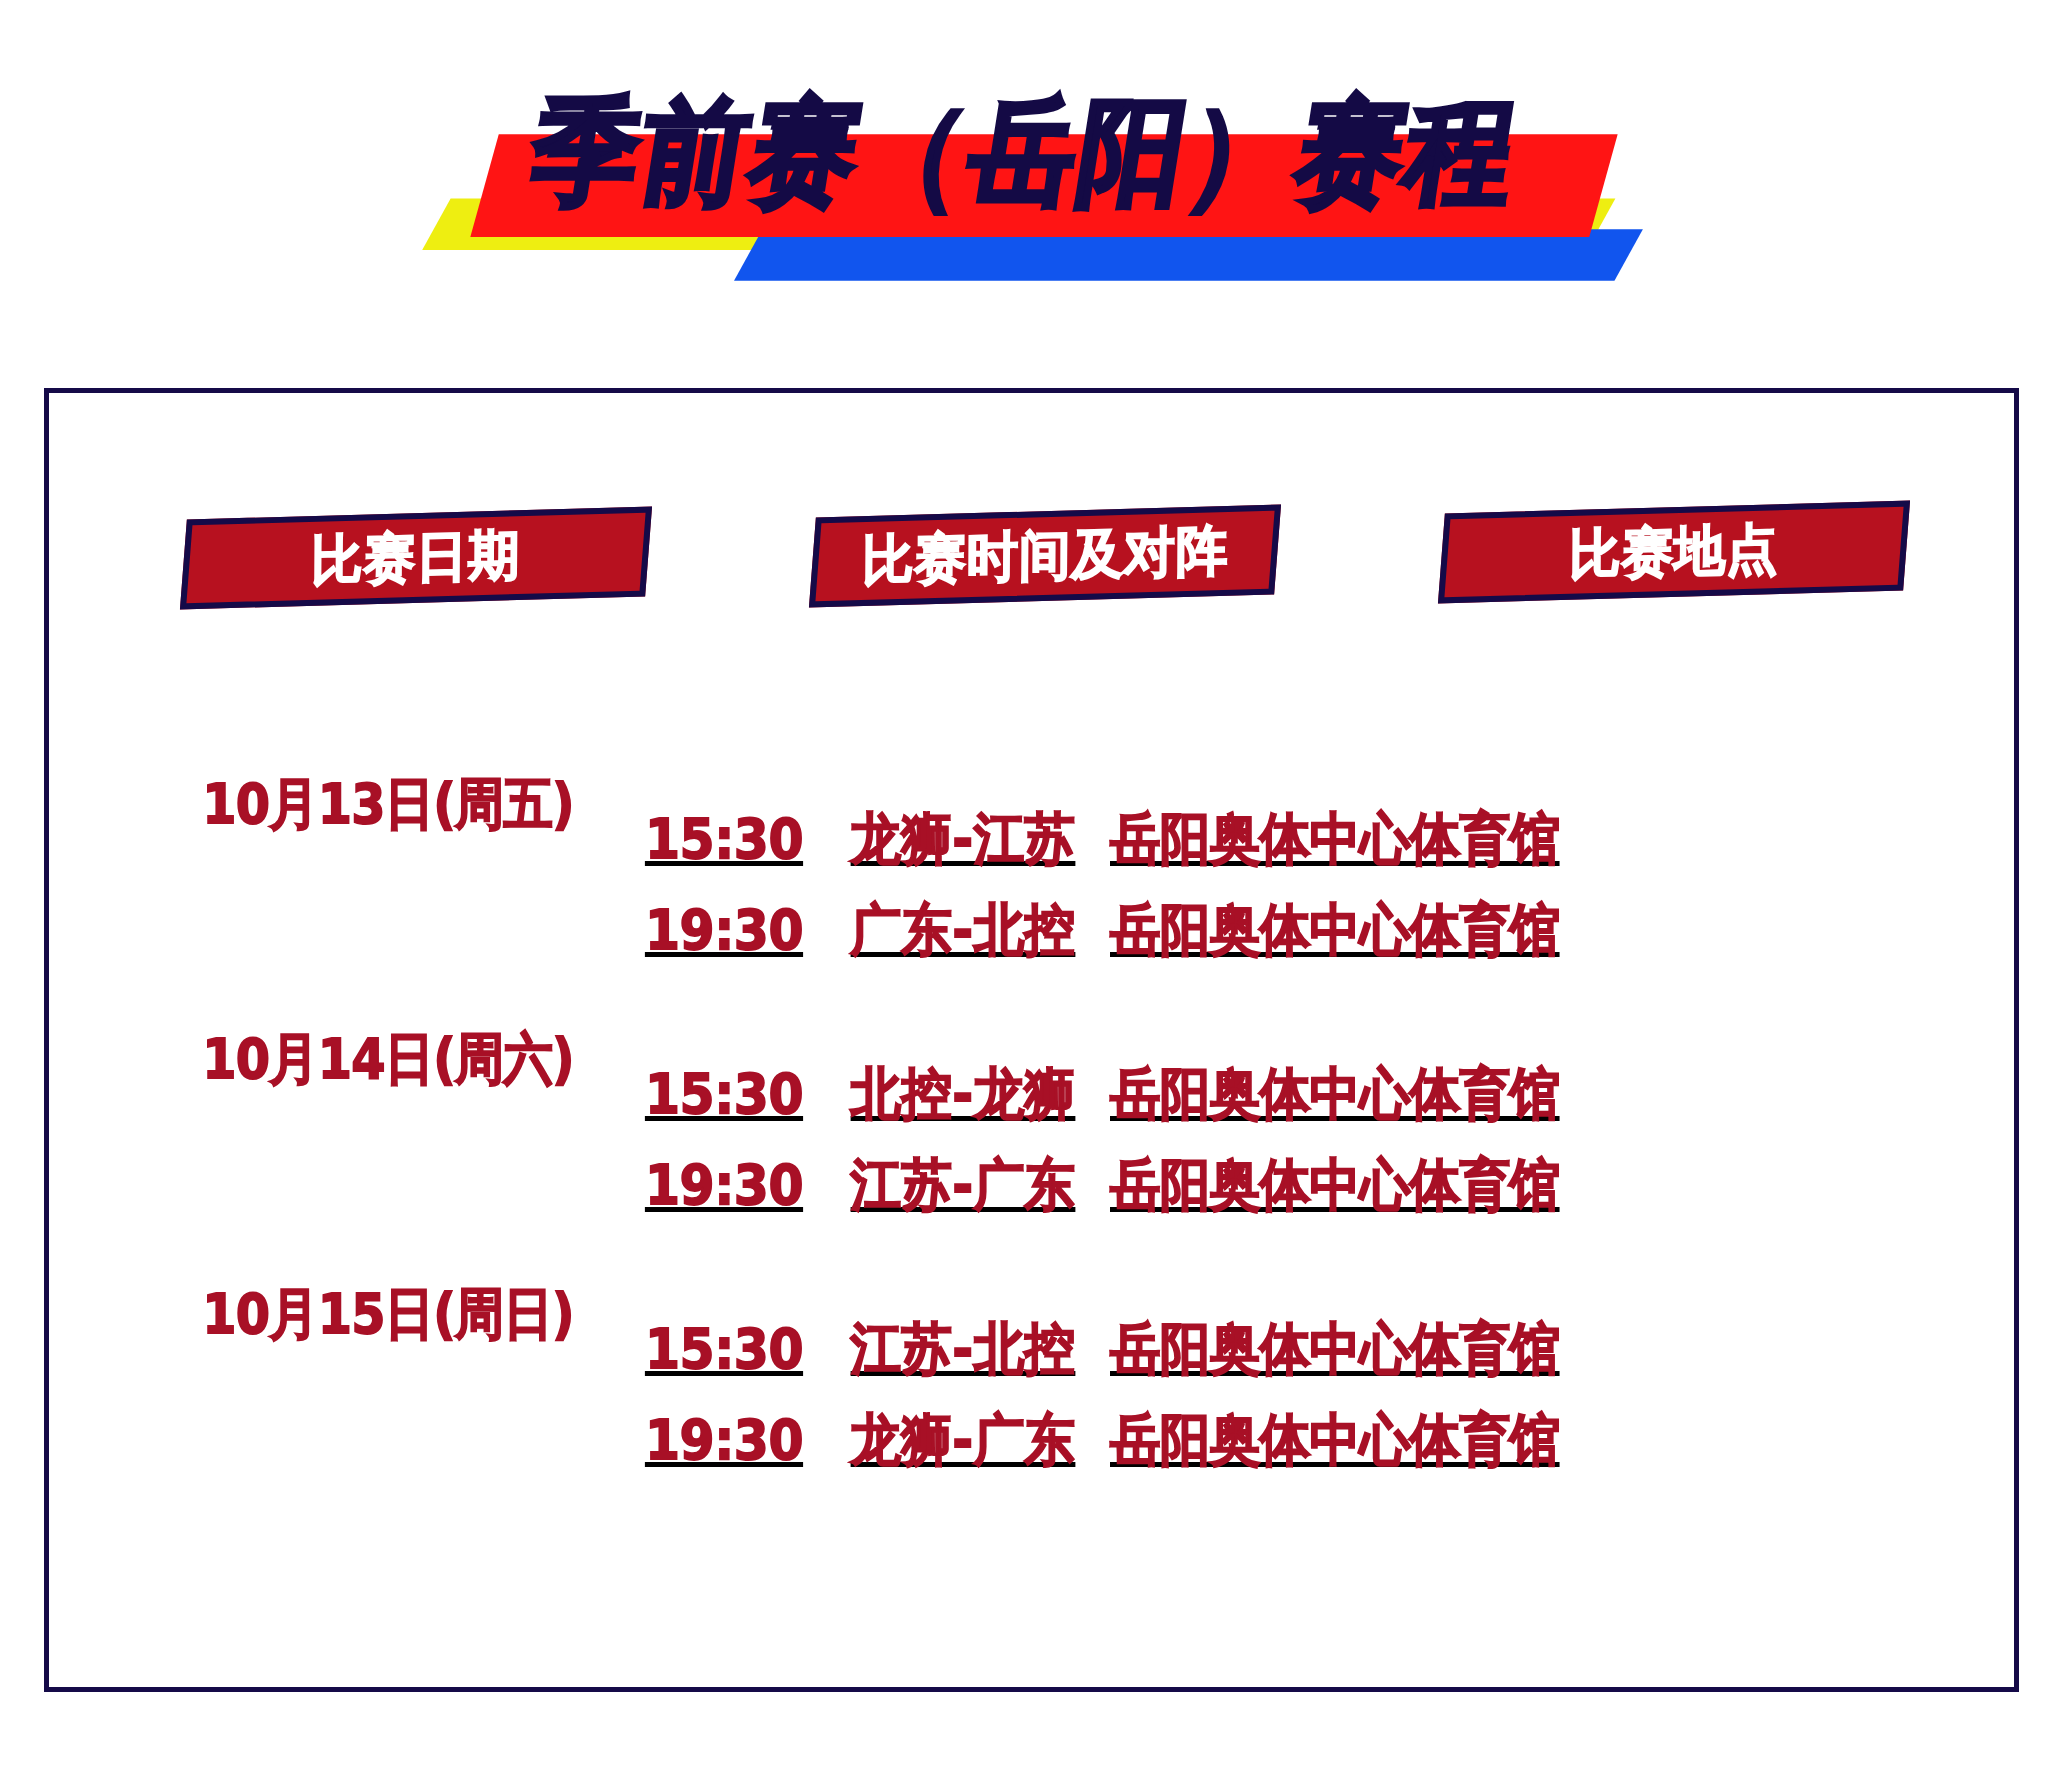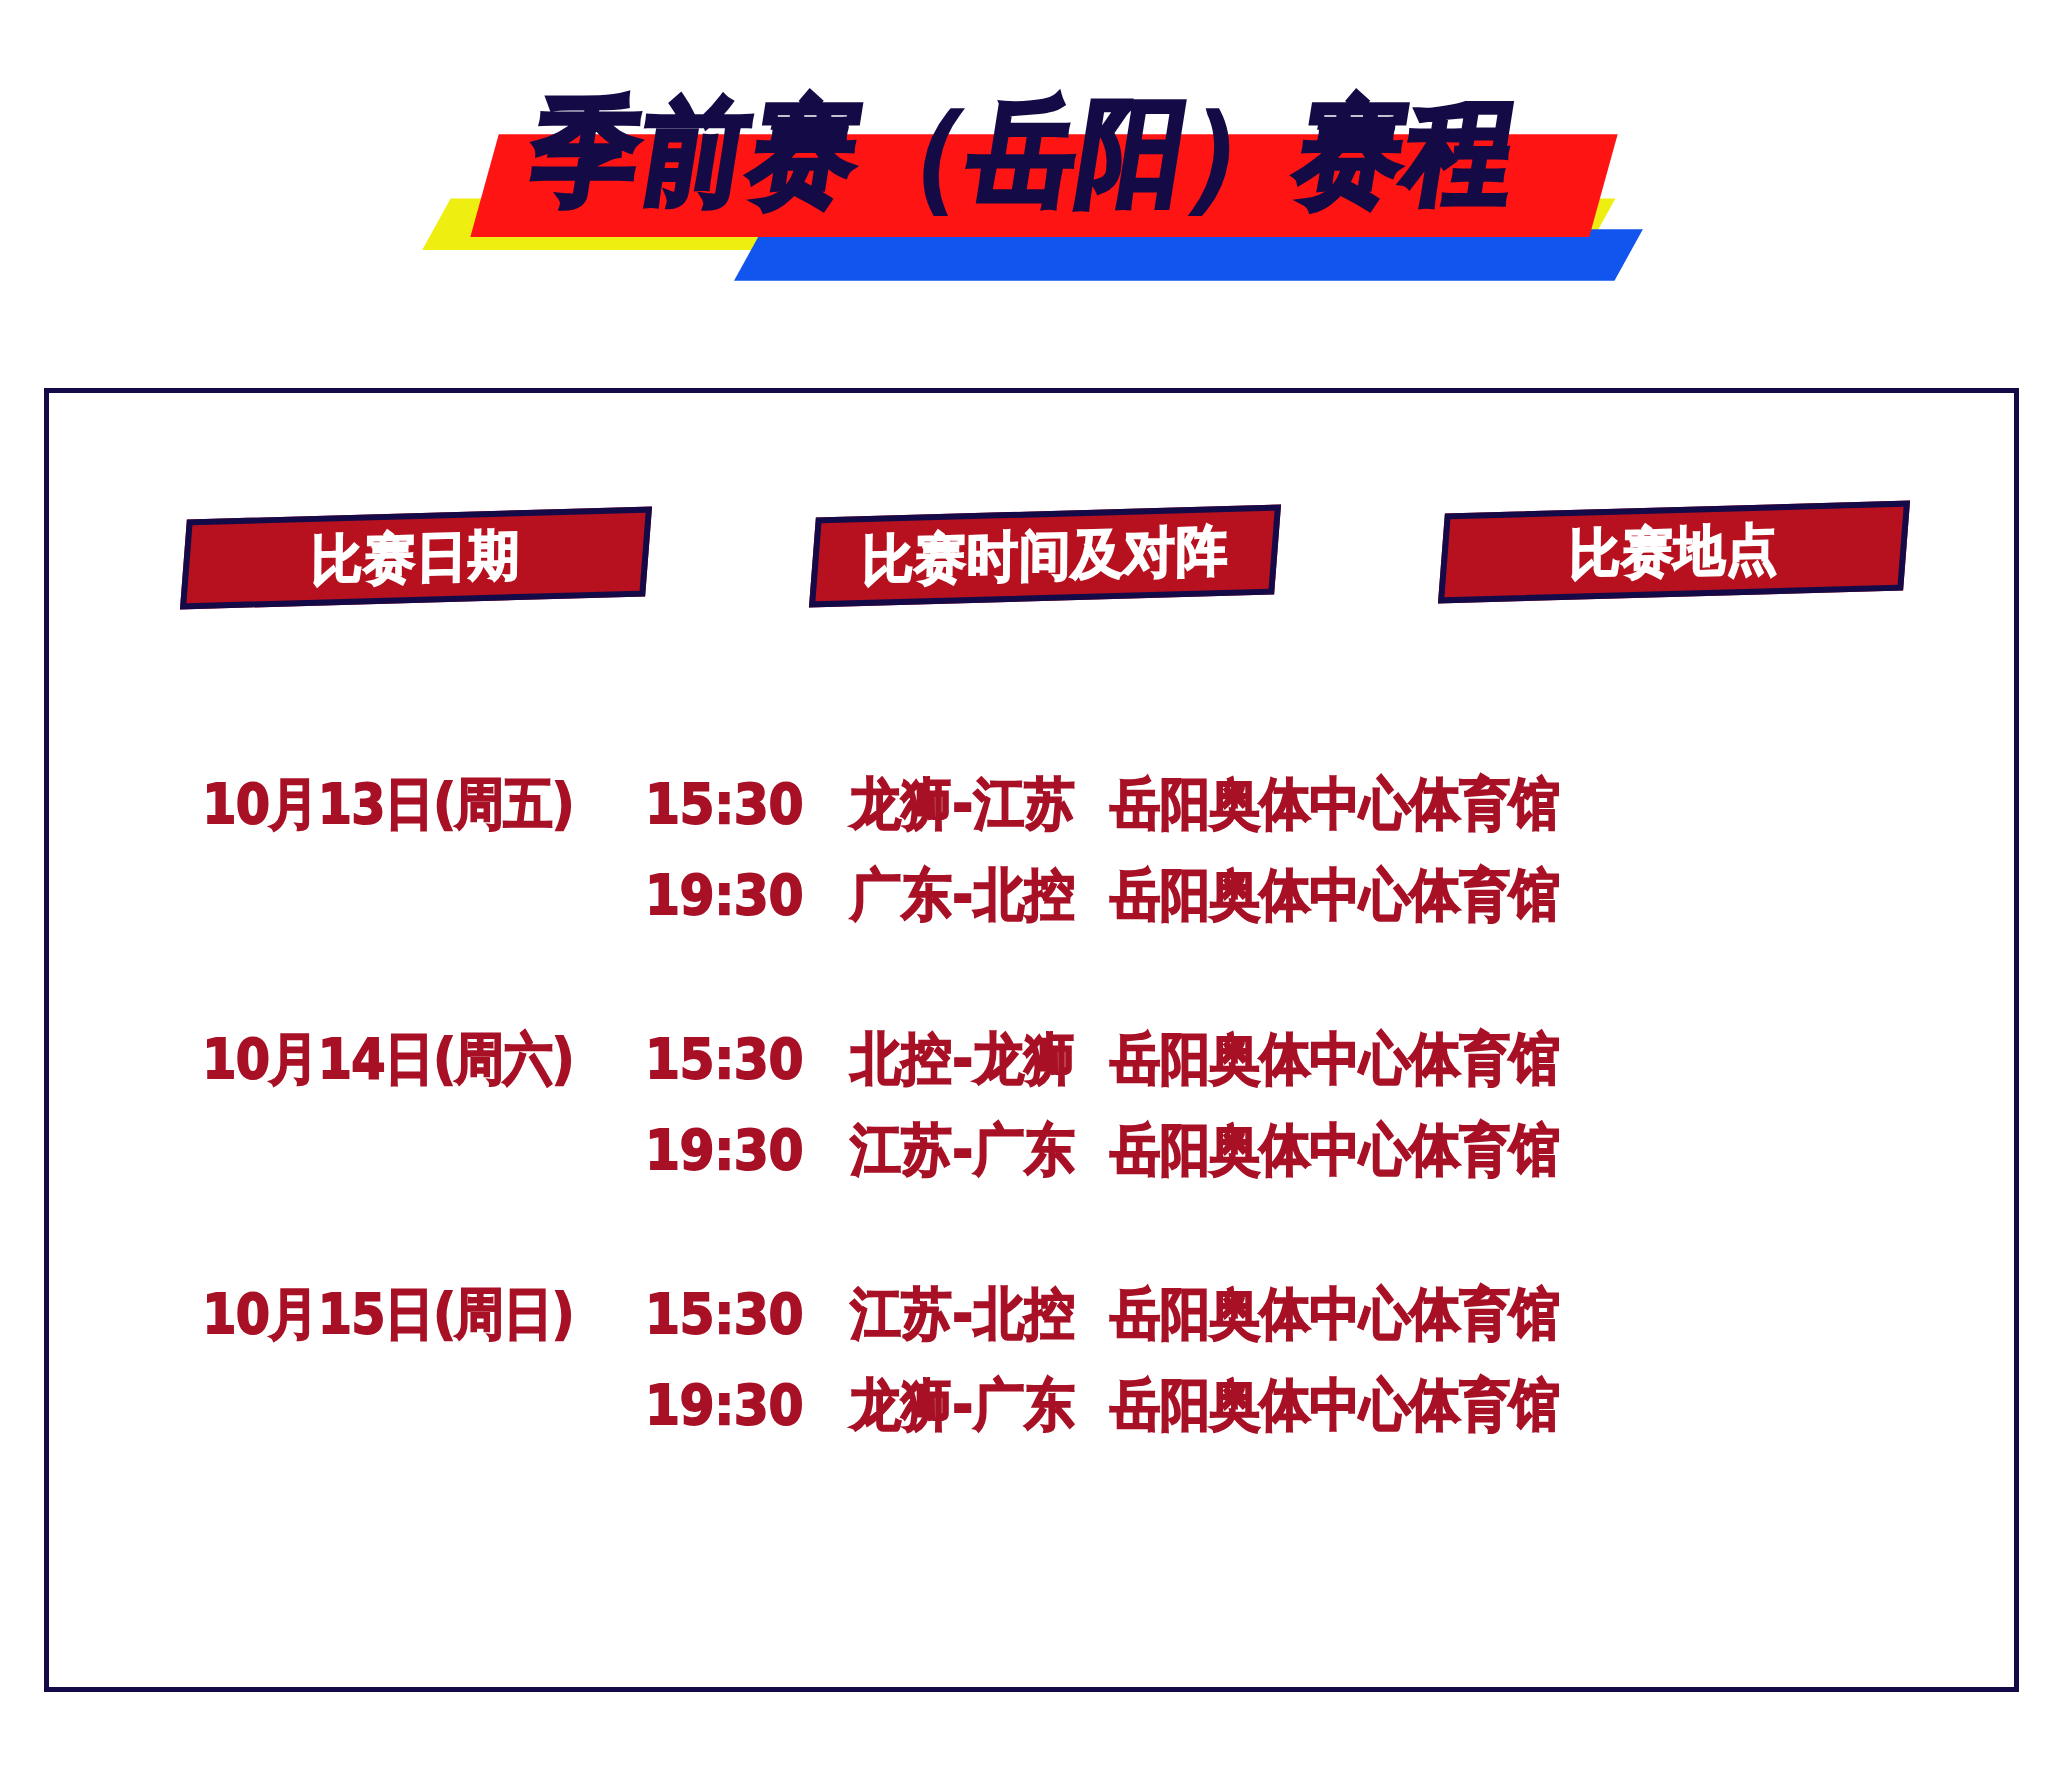--- a/index.html
+++ b/index.html
@@ -107,22 +107,23 @@
     white-space: nowrap;
     line-height: 1;
     letter-spacing: -0.9px;
     transform: scaleX(0.88);
     -webkit-text-stroke: 1.8px #A81026;
   }
 
   .game-rows { margin-left: 588px; }
   .game-row {
     display: flex;
-    align-items: flex-start;
+    align-items: flex-end;
     height: 91px;
+    text-decoration: underline;
   }
   .g-time, .g-match, .g-place {
     font-family: "DejaVu Sans", "Liberation Sans", sans-serif;
     font-weight: 900;
     color: #A81026;
     white-space: nowrap;
     line-height: 1;
     -webkit-text-stroke: 1.8px #A81026;
   }
   .g-time {

